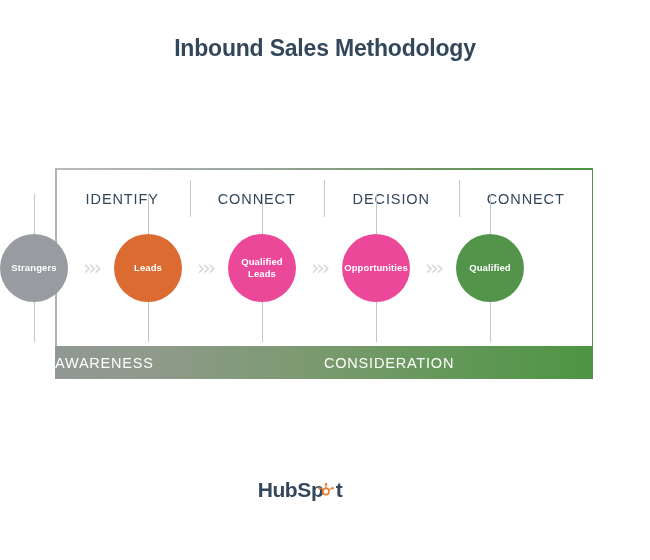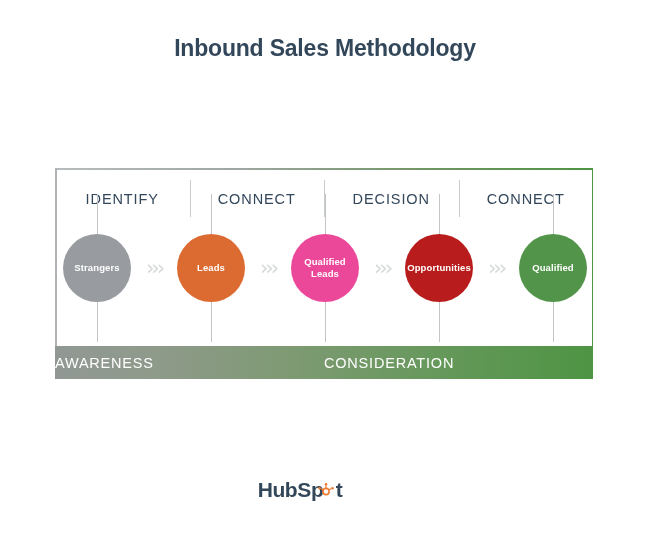--- a/index.html
+++ b/index.html
@@ -92,21 +92,21 @@
 
   
   .node-row {
     position: absolute;
     left: 0;
     top: 222px;
     width: 650px;
     height: 92px;
     display: flex;
     align-items: center;
-    justify-content: center;
+    justify-content: flex-start;
   }
   .node {
     position: relative;
     width: 68px;
     height: 68px;
     border-radius: 50%;
     display: flex;
     align-items: center;
     justify-content: center;
     flex: none;
@@ -118,21 +118,21 @@
     font-weight: bold;
     text-align: center;
     line-height: 12px;
     letter-spacing: 0.1px;
     white-space: pre-line;
     padding: 0 2px;
   }
   .node.gray   { background: #989ca0; }
   .node.orange { background: #dc6b31; }
   .node.blue   { background: #ec4899; }
-  .node.dark   { background: #b91c1c; }
+  .node.dark   { background: #ec4899; }
   .node.green  { background: #52954a; }
 
   
   .stem {
     position: absolute;
     left: 50%;
     margin-left: -0.5px;
     width: 1px;
     background: #c2c5c7;
     z-index: 1;

